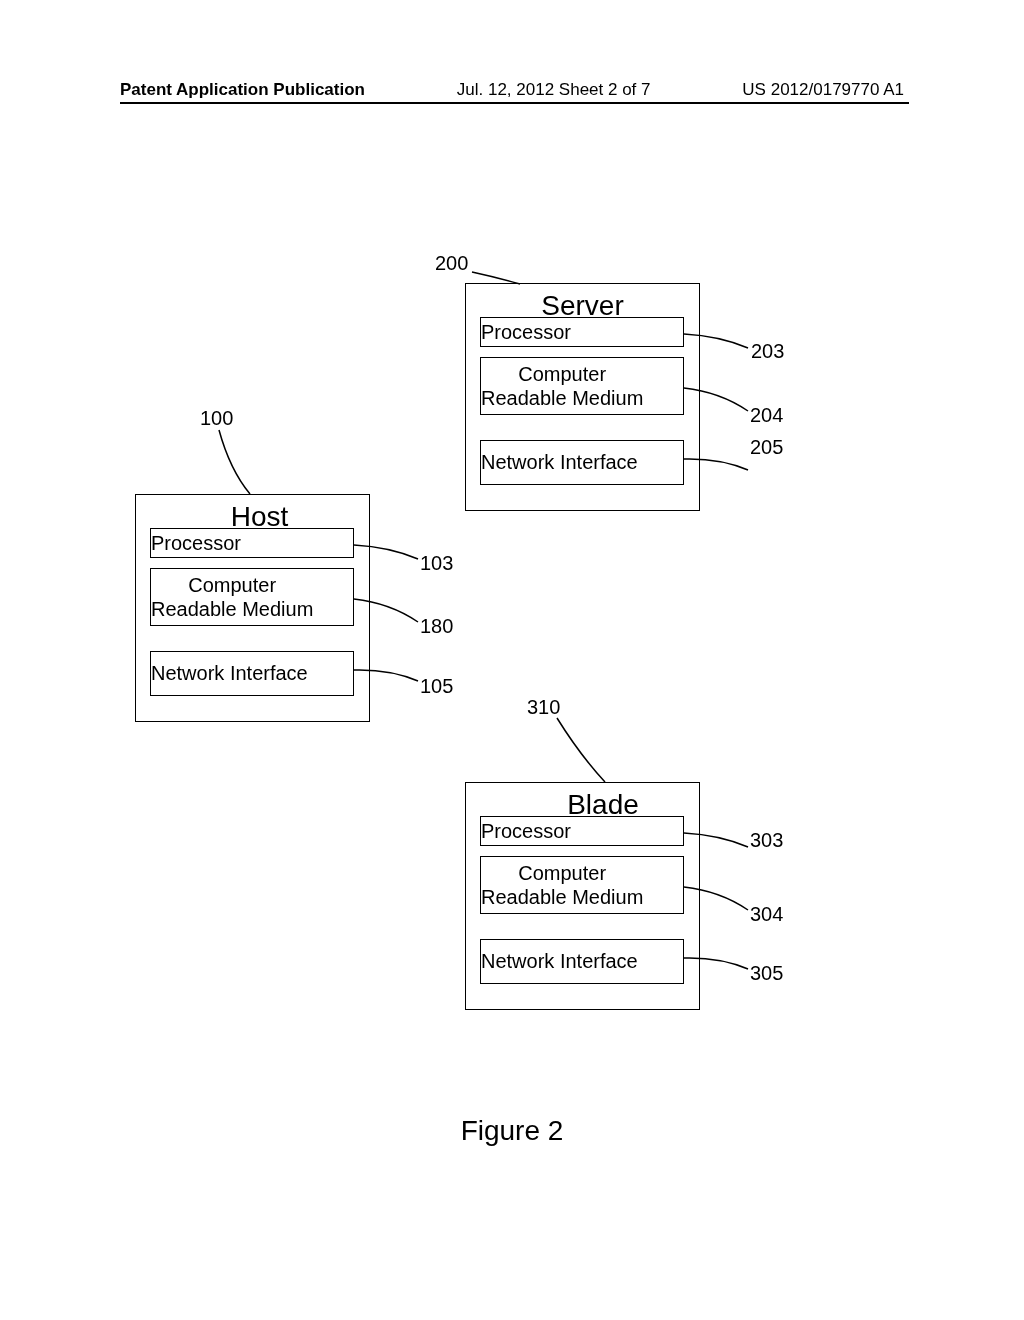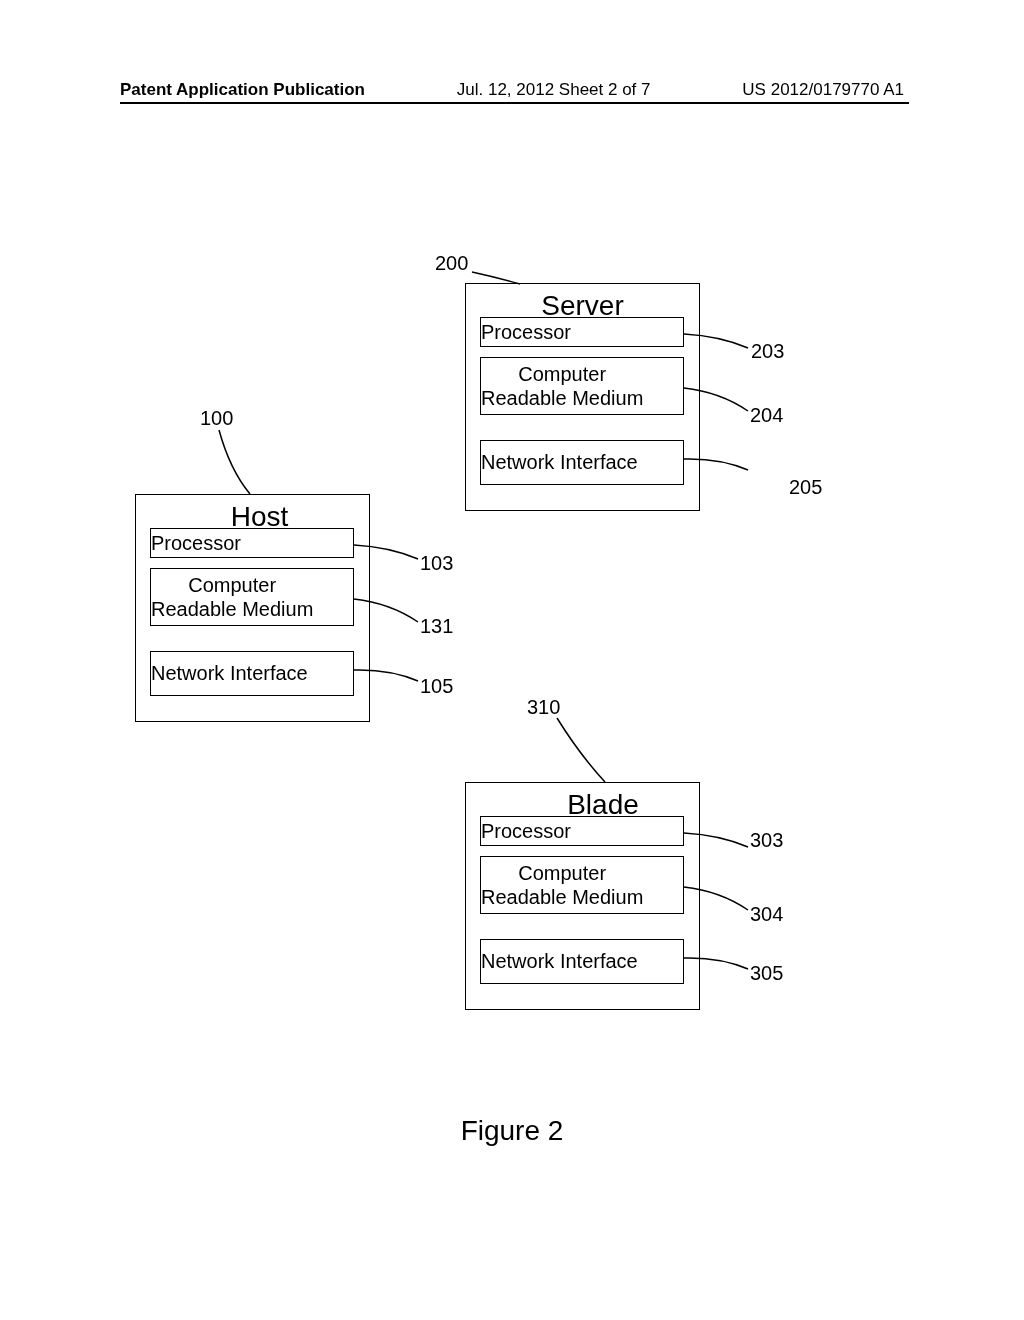--- a/index.html
+++ b/index.html
@@ -98,36 +98,36 @@
     </div>
   <div class="block" style="left:480px; top:357px; width:204px; height:58px; white-space:pre-line; line-height:1.2;"><span>Computer
 Readable Medium</span></div>
   <div class="block" style="left:480px; top:440px; width:204px; height:45px;">
       <span>Network Interface</span>
     </div>
 
   <div class="ref-label" style="left:435px; top:252px;">200</div>
   <div class="ref-label" style="left:718px; top:340px;margin-left:33px;">203</div>
   <div class="ref-label" style="left:750px; top:404px;">204</div>
-  <div class="ref-label" style="left:750px; top:476px;margin-left:39px;">205</div>
+  <div class="ref-label" style="left:750px; top:436px;">205</div>
 
   <div class="block" style="left:135px; top:494px; width:235px; height:228px;"></div>
   <div class="block-title" style="left:135px; top:501px; width:249px;">Host</div>
   <div class="block" style="left:150px; top:528px; width:204px; height:30px;">
       <span>Processor</span>
     </div>
   <div class="block" style="left:150px; top:568px; width:204px; height:58px; white-space:pre-line; line-height:1.2;"><span>Computer
 Readable Medium</span></div>
   <div class="block" style="left:150px; top:651px; width:204px; height:45px;">
       <span>Network Interface</span>
     </div>
 
   <div class="ref-label" style="left:200px; top:407px;">100</div>
   <div class="ref-label" style="left:420px; top:552px;">103</div>
-  <div class="ref-label" style="left:420px; top:615px;">131</div>
+  <div class="ref-label" style="left:420px; top:615px;">180</div>
   <div class="ref-label" style="left:420px; top:675px;">105</div>
 
   <div class="block" style="left:465px; top:782px; width:235px; height:228px;"></div>
   <div class="block-title" style="left:465px; top:789px; width:276px;">Blade</div>
   <div class="block" style="left:480px; top:816px; width:204px; height:30px;">
       <span>Processor</span>
     </div>
   <div class="block" style="left:480px; top:856px; width:204px; height:58px; white-space:pre-line; line-height:1.2;"><span>Computer
 Readable Medium</span></div>
   <div class="block" style="left:480px; top:939px; width:204px; height:45px;">

